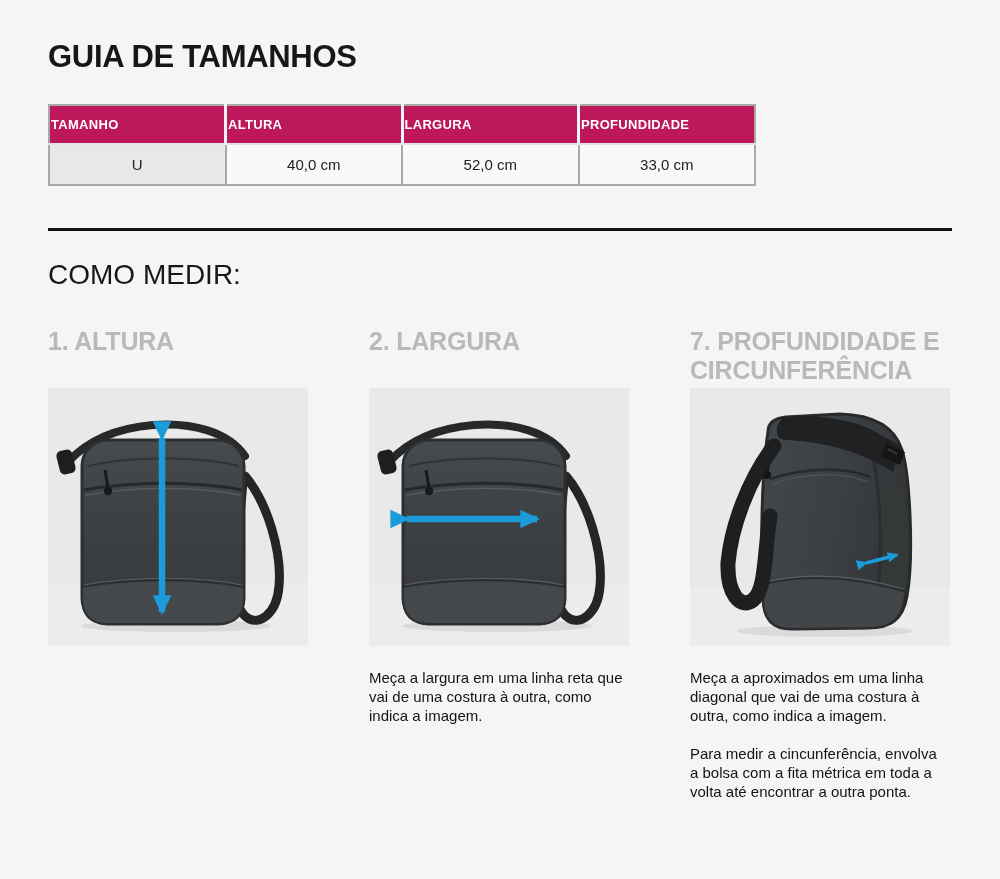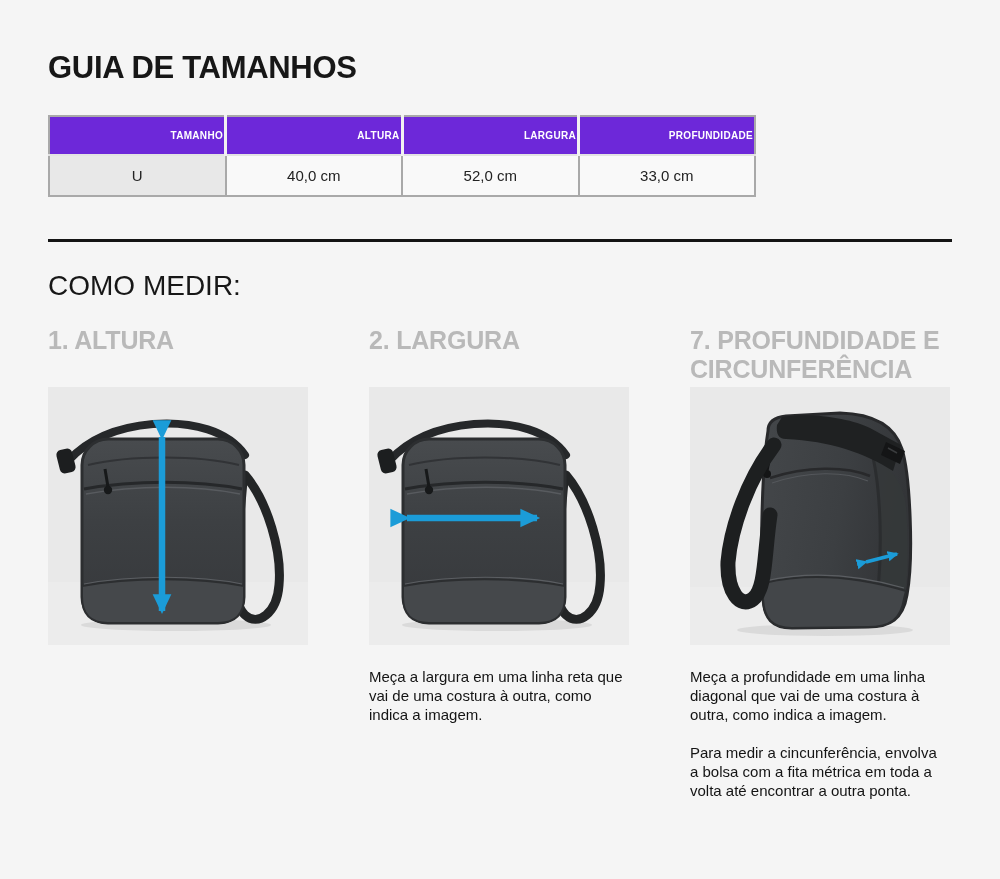--- a/index.html
+++ b/index.html
@@ -2,50 +2,50 @@
 <html><head>
 <meta charset="utf-8">
 <style>
   html,body{margin:0;padding:0;}
   body{
     width:1000px;height:879px;overflow:hidden;
     background:#f5f5f5;
     font-family:"Liberation Sans","DejaVu Sans",sans-serif;
     color:#1a1a1a;
   }
-  .page{padding:37px 48px 0 48px;width:904px;}
+  .page{padding:26px 48px 0 48px;width:904px;}
   .page-title{
     margin:12px 0 0 0;font-size:31px;line-height:38px;font-weight:700;
     letter-spacing:-0.3px;color:#171717;
   }
   
   .size-table{
     border-collapse:collapse;table-layout:fixed;width:708px;margin-top:28px;
     border:2px solid #a9a9a9;background:#f9f9f9;
   }
   .size-table th{
-    background:#6d28d9;color:#ffffff;font-size:10px;font-weight:700;
-    letter-spacing:0.3px;height:35px;text-align:right;
+    background:#be185d;color:#ffffff;font-size:13px;font-weight:700;
+    letter-spacing:0.3px;height:35px;text-align:left;
     border-right:3px solid #f1f1f1;border-bottom:2px solid #e3e3e3;
   }
   .size-table th:last-child{border-right:none;}
   .size-table td{
     background:#f9f9f9;font-size:15px;height:37px;text-align:center;
     border-right:2px solid #a9a9a9;color:#222;
   }
   .size-table td:last-child{border-right:none;}
   .size-table td:first-child{background:#e8e8e8;}
   .footnote{margin:28px 0 0 0;font-size:12.5px;color:#1a1a1a;}
   .divider{margin:42px 0 0 0;border:none;border-top:3px solid #141414;width:100%;}
   .section-title{
     margin:28px 0 0 0;font-size:28px;line-height:32px;font-weight:400;color:#171717;
   }
   
   .steps{
-    margin-top:24px;display:grid;grid-template-columns:261px 261px 261px;
+    margin-top:36px;display:grid;grid-template-columns:261px 261px 261px;
     column-gap:60px;align-items:start;
   }
   .step-heading{
     margin:0 0 3px 0;height:58px;width:292px;
     font-size:25px;line-height:29px;font-weight:700;color:#b9b9b9;letter-spacing:-0.2px;
   }
   .photo{width:260px;height:258px;background:#e9e9e9;}
   .photo svg{display:block;}
   .step-desc{
     margin:22px 0 0 0;width:288px;
@@ -197,21 +197,21 @@
           <circle cx="77" cy="87" r="4" fill="#141516"></circle>
 
           <path d="M 74 196 C 116 186 162 188 216 204 L 214 212 C 211 232 200 240 178 240 L 102 241 C 82 241 74 231 73 212 Z" fill="#434649" stroke="#2b2d2f" stroke-width="2"></path>
           <path d="M 75 194 C 118 184 162 186 214 201" fill="none" stroke="#5b5e62" stroke-width="1.2"></path>
 
           <path d="M 84 58 C 58 92 41 140 38 175 C 37 205 50 222 63 212 C 76 202 74 168 80 128" fill="none" stroke="#1d1f20" stroke-width="15" stroke-linecap="round"></path>
 
           <line x1="176" y1="175" x2="207" y2="167" stroke="#1b9cd8" stroke-width="3.6" marker-start="url(#mk-c)" marker-end="url(#mk-c)"></line>
         </svg>
       </div>
-      <p class="step-desc">Meça a profundidade em uma linha
+      <p class="step-desc">Meça a aproximados em uma linha
 diagonal que vai de uma costura à
 outra, como indica a imagem.
 
 Para medir a cincunferência, envolva
 a bolsa com a fita métrica em toda a
 volta até encontrar a outra ponta.</p>
     </div>
 
   </div>
 </div>

